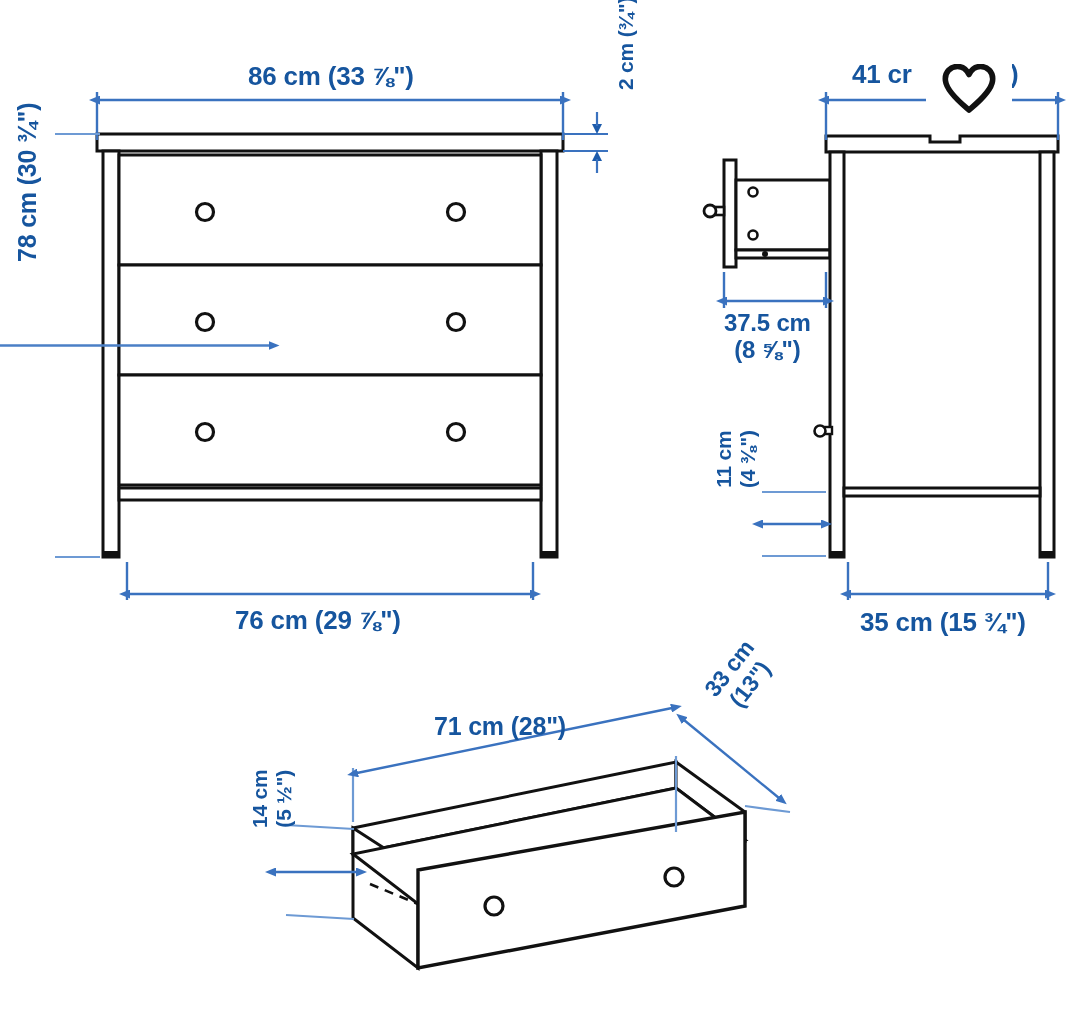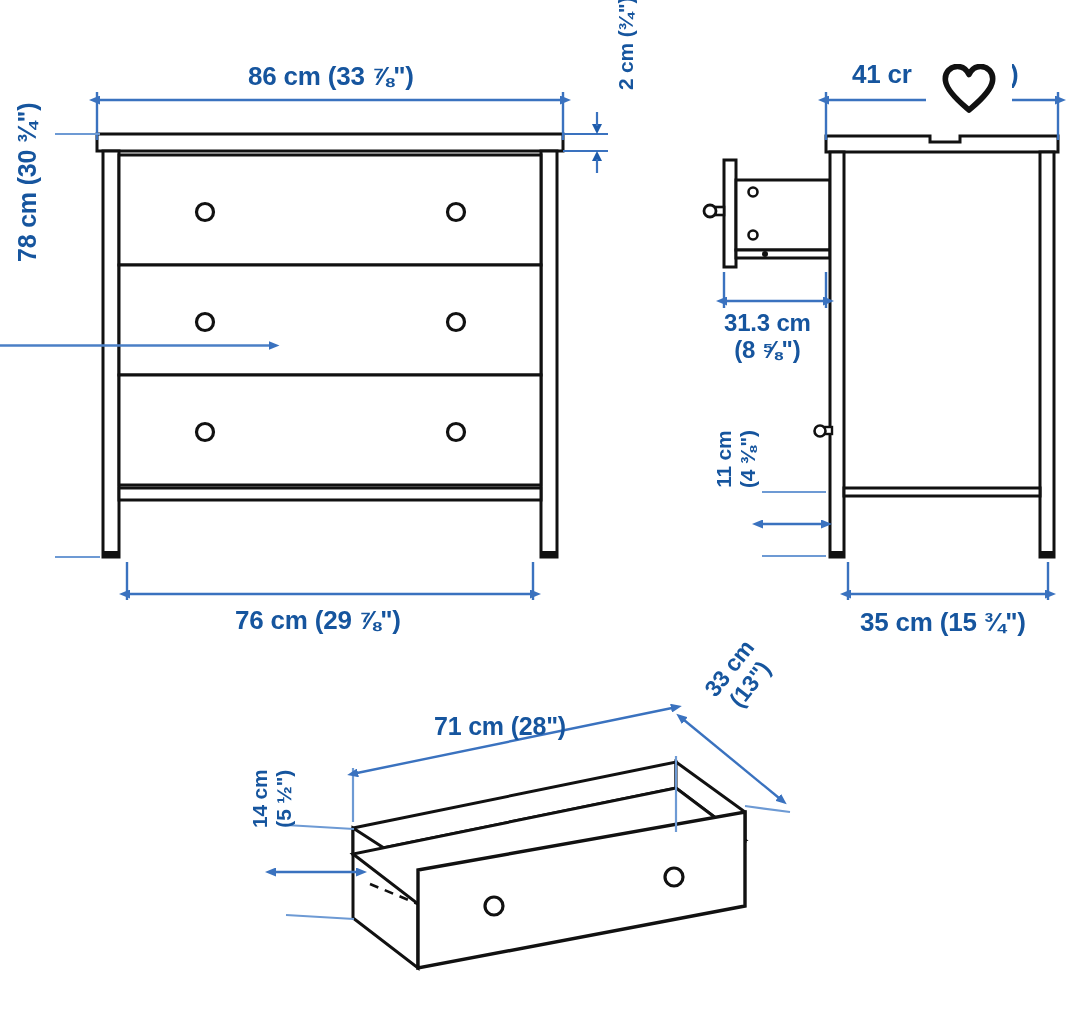--- a/index.html
+++ b/index.html
@@ -274,21 +274,21 @@
 
   <div class="dimtext t-76">76 cm (29 ⅞")</div>
 
   <div class="dimtext t-2cm">2 cm (¾")</div>
 
   <div class="dimtext t-41">41 cr</div>
 
   <div class="dimtext t-41-tail">)</div>
 
   <div class="dimtext t-219">
-    <div>31.3 cm</div>
+    <div>37.5 cm</div>
     <div>(8 ⅝")</div>
   </div>
 
   <div class="dimtext t-11">
     <div>11 cm</div>
     <div>(4 ⅜")</div>
   </div>
 
   <div class="dimtext t-35">35 cm (15 ¾")</div>
 

